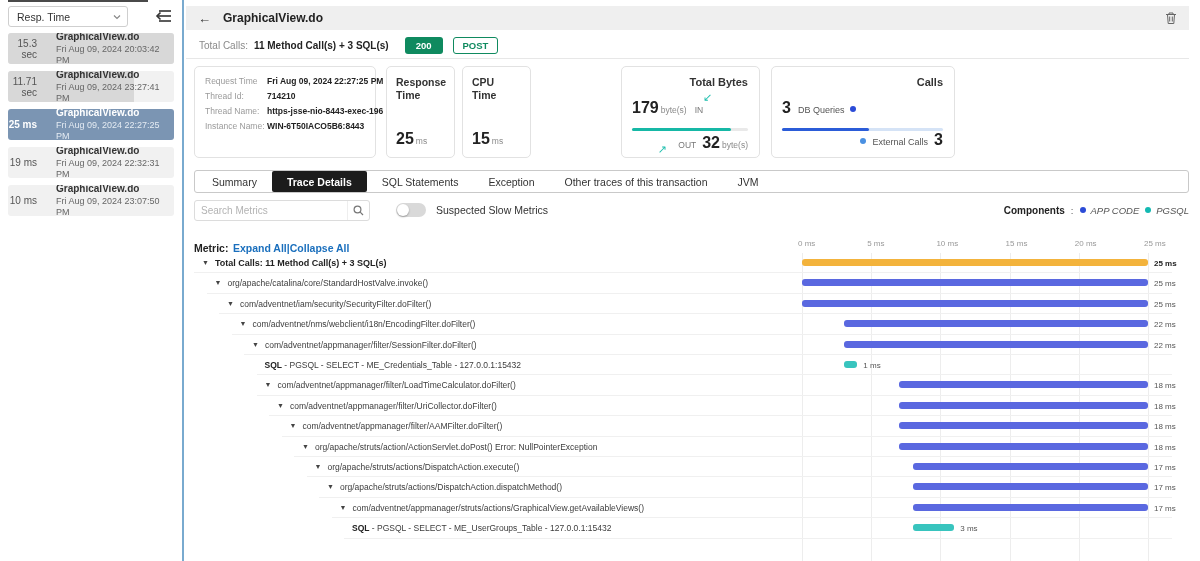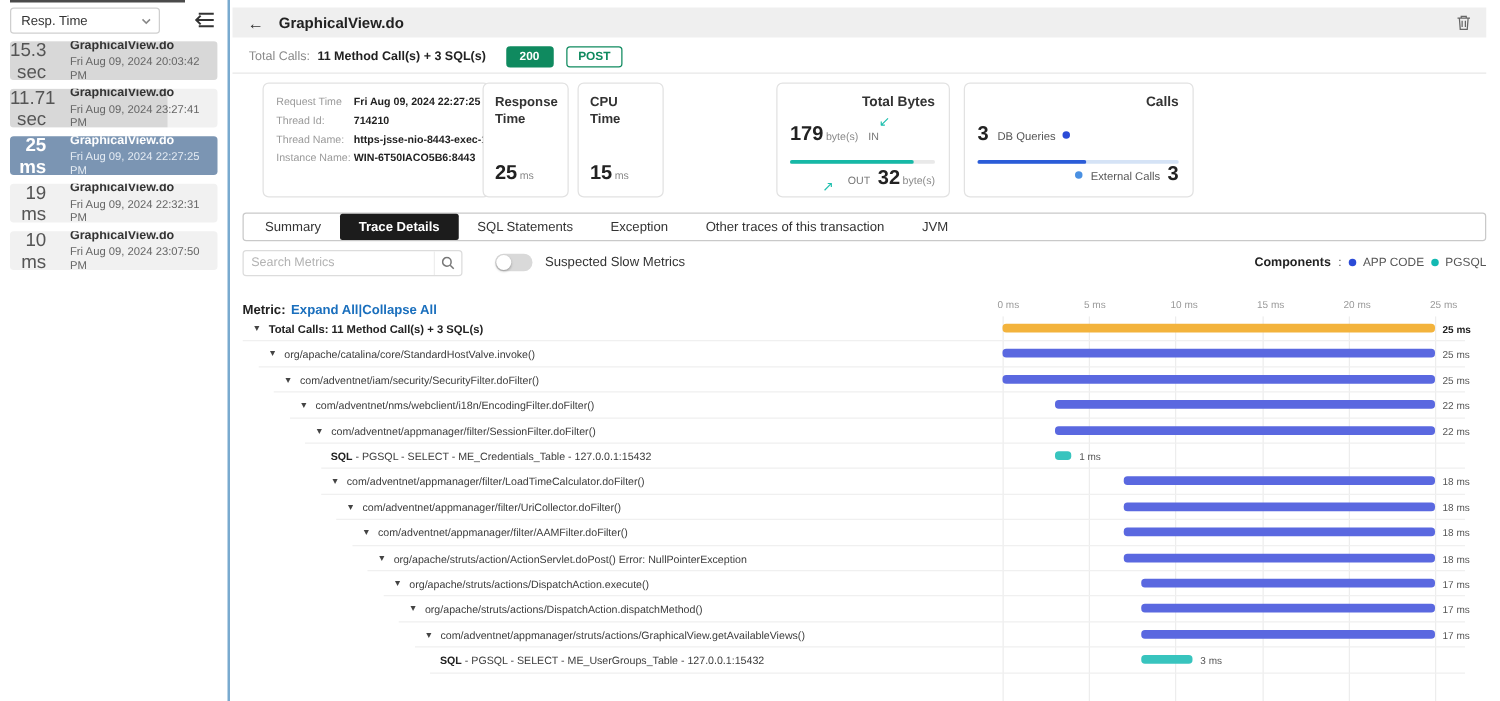--- a/index.html
+++ b/index.html
@@ -15,21 +15,21 @@
     border-radius:3px; background:#fff; display:flex; align-items:center; padding:0 6px 0 8px;
     font-size:10.5px; color:#333; }
   .select .caret { margin-left:auto; color:#888; font-size:9px; }
   .collapse-btn { position:absolute; right:8px; top:2px; width:20px; height:18px; cursor:pointer; }
   .trace-items { position:absolute; left:0; top:33px; width:182px; }
   .trace-item { position:relative; margin:0 8px 7px 8px; height:31px; background:#f1f1f1;
     border-radius:3px; overflow:hidden; cursor:pointer; }
   .ti-fill { position:absolute; left:0; top:0; bottom:0; background:#d8d8d8; }
   .trace-item.sel { background:#7b95b3; }
   .ti-row { position:relative; display:flex; height:100%; align-items:center; }
-  .ti-dur { width:48px; text-align:right; font-size:15px; color:#555; padding-right:19px; flex:none; }
+  .ti-dur { width:48px; text-align:right; font-size:10px; color:#555; padding-right:19px; flex:none; }
   .trace-item.sel .ti-dur { color:#fff; font-weight:bold; }
   .ti-main { display:flex; flex-direction:column; line-height:1.25; }
   .ti-title { font-size:10px; font-weight:bold; color:#333; }
   .ti-time { font-size:9px; color:#666; }
   .trace-item.sel .ti-title { color:#fff; }
   .trace-item.sel .ti-time { color:#e4ebf3; }
   .v-divider { position:absolute; left:182px; top:0; width:2px; height:561px; background:#79aacf; }
 
   
   .main { position:absolute; left:186px; top:0; width:1014px; height:561px; }
@@ -43,21 +43,21 @@
     border-bottom:1px solid #e7e7e7; display:flex; align-items:center; padding-left:13px; }
   .sh-label { font-size:10px; color:#8a8a8a; }
   .sh-value { font-size:10px; font-weight:bold; color:#222; margin-left:6px; }
   .badge-200 { margin-left:16px; background:#0f8a5f; color:#fff; font-size:9.5px; font-weight:bold;
     padding:3px 11px; border-radius:3px; }
   .badge-post { margin-left:10px; border:1px solid #0f8a5f; color:#0f8a5f; font-size:9.5px;
     font-weight:bold; padding:2px 9px; border-radius:3px; background:#fff; }
 
   
   .card { position:absolute; top:66px; height:92px; border:1px solid #e2e2e2; border-radius:5px; background:#fff; }
-  .card-info { left:24px; width:182px; padding:9px 10px; }
+  .card-info { left:8px; width:182px; padding:9px 10px; }
   .ci-row { display:flex; margin-bottom:4px; line-height:1.3; }
   .ci-label { width:62px; flex:none; font-size:8.5px; color:#9a9a9a; }
   .ci-value { font-size:8.5px; font-weight:bold; color:#222; white-space:nowrap; }
   .card-sm { padding:9px 9px; }
   #card-rt { left:200px; width:69px; }
   #card-cpu { left:276px; width:69px; }
   #card-mem { left:357px; width:74px; }
   .cs-title { font-size:10.5px; font-weight:bold; color:#333; line-height:1.25; }
   .cs-val { position:absolute; left:9px; bottom:9px; white-space:nowrap; }
   .big-num { font-size:16px; font-weight:bold; color:#222; }
@@ -98,21 +98,21 @@
   .search input::placeholder { color:#b3b3b3; }
   .search .mag { flex:none; width:22px; height:100%; display:flex; align-items:center; justify-content:center;
     border-left:1px solid #eee; cursor:pointer; }
   .toggle { margin-left:26px; width:30px; height:14px; background:#d9d9d9; border-radius:8px;
     position:relative; cursor:pointer; flex:none; }
   .knob { position:absolute; left:1px; top:1px; width:12px; height:12px; border-radius:50%; background:#fff;
     box-shadow:0 1px 2px rgba(0,0,0,.3); }
   .toggle-label { margin-left:10px; font-size:10.5px; color:#333; }
   .components { margin-left:auto; display:flex; align-items:center; font-size:9.5px; color:#555; gap:6px; }
   .comp-title { font-weight:bold; color:#222; font-size:10px; }
-  .legend-item { display:flex; align-items:center; gap:5px; }
+  .legend-item { display:flex; align-items:center; gap:5px;font-style:italic; }
 
   
   .trace-head { position:absolute; top:238px; left:8px; width:1000px; height:14px; }
   .metric-lbl { font-size:10.5px; font-weight:bold; color:#222; }
   .metric-link { font-size:10.5px; font-weight:bold; color:#1a6fbd; cursor:pointer; }
   .metric-sep { color:#1a6fbd; font-weight:bold; font-size:10.5px; }
   .tick { position:absolute; top:1px; font-size:8px; color:#999; }
   .trace-rows { position:absolute; top:253px; left:8px; width:1000px; height:308px; overflow:hidden; }
   .gridline { position:absolute; top:0; bottom:0; width:1px; background:#ededed; }
   .t-row { position:absolute; left:0; width:100%; height:20.4px; }

